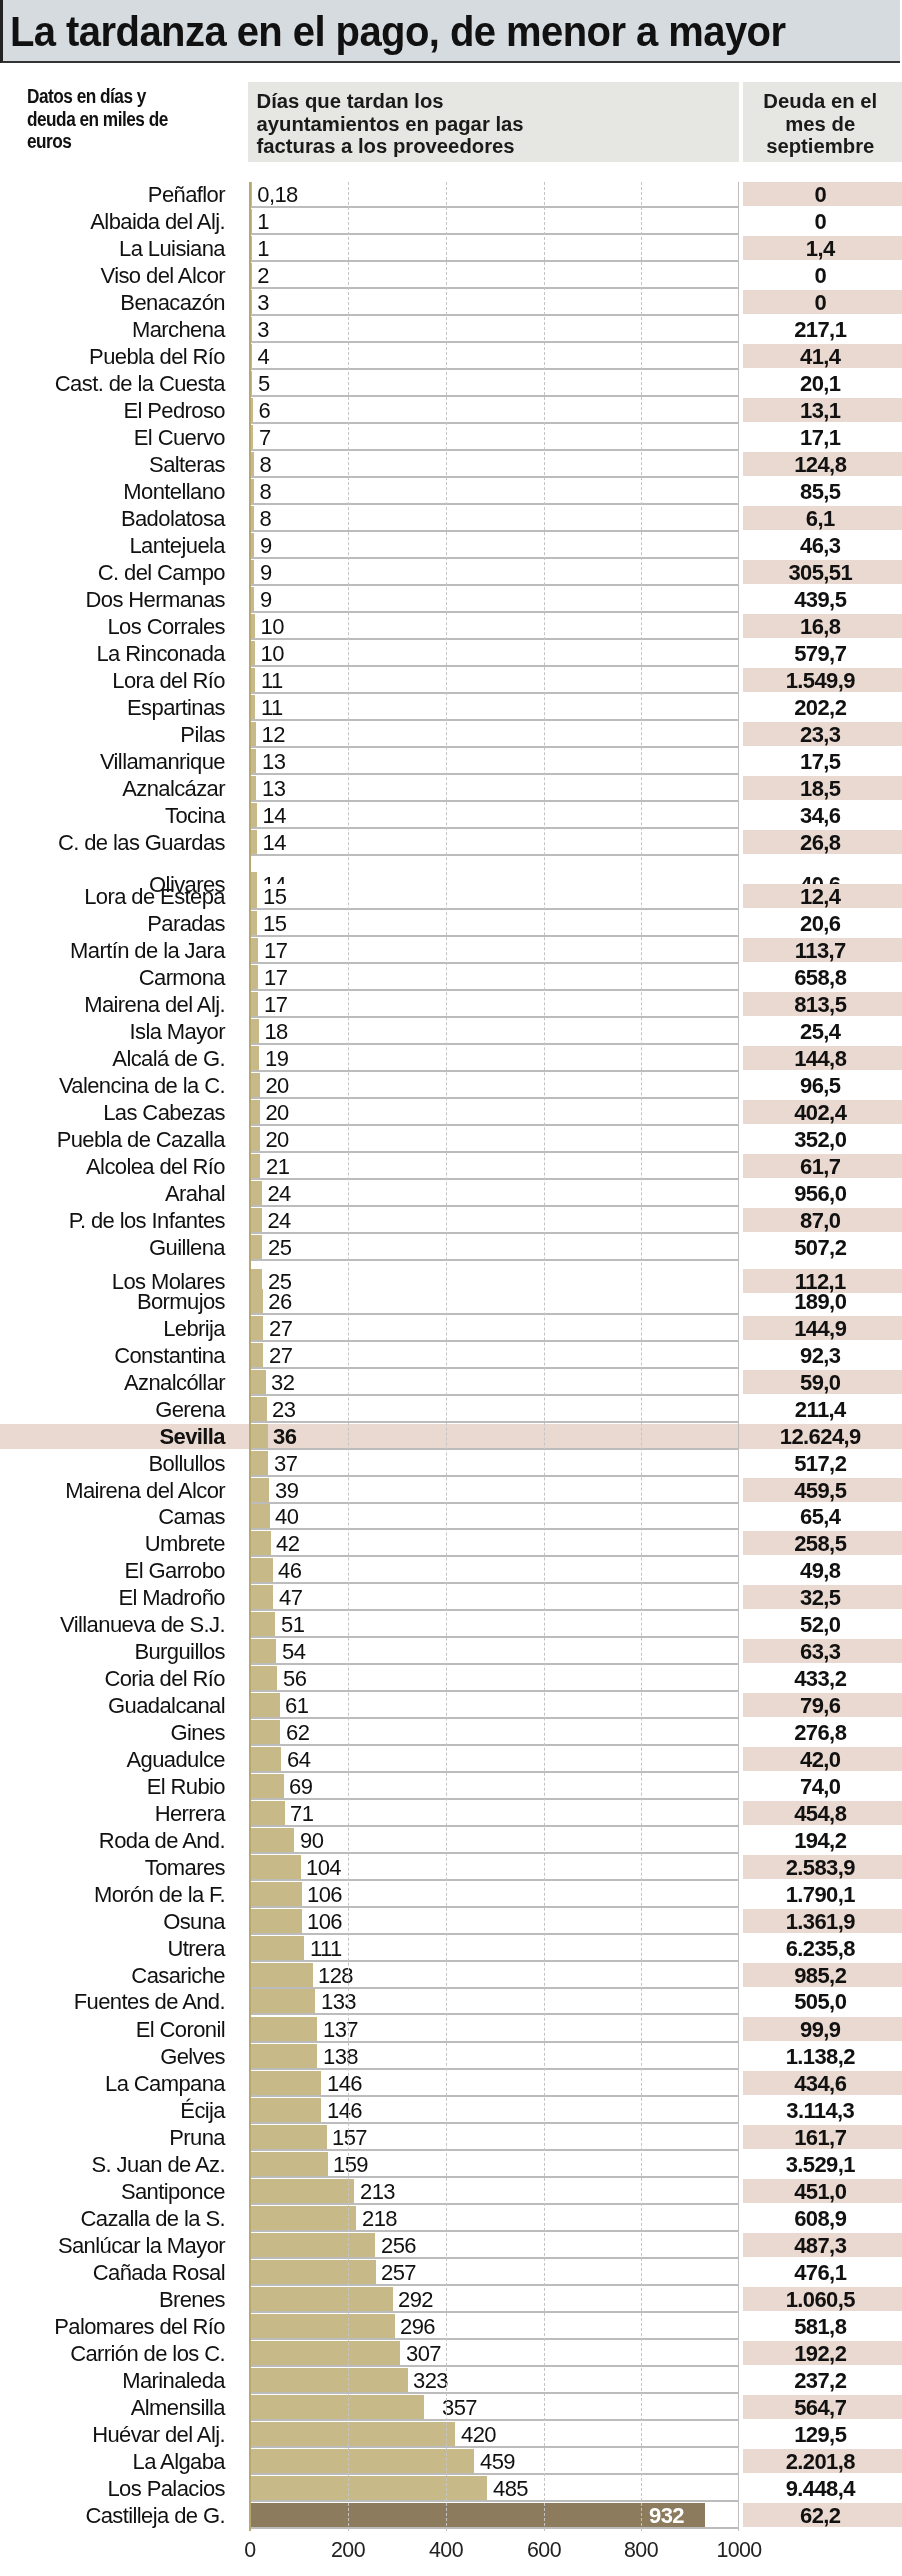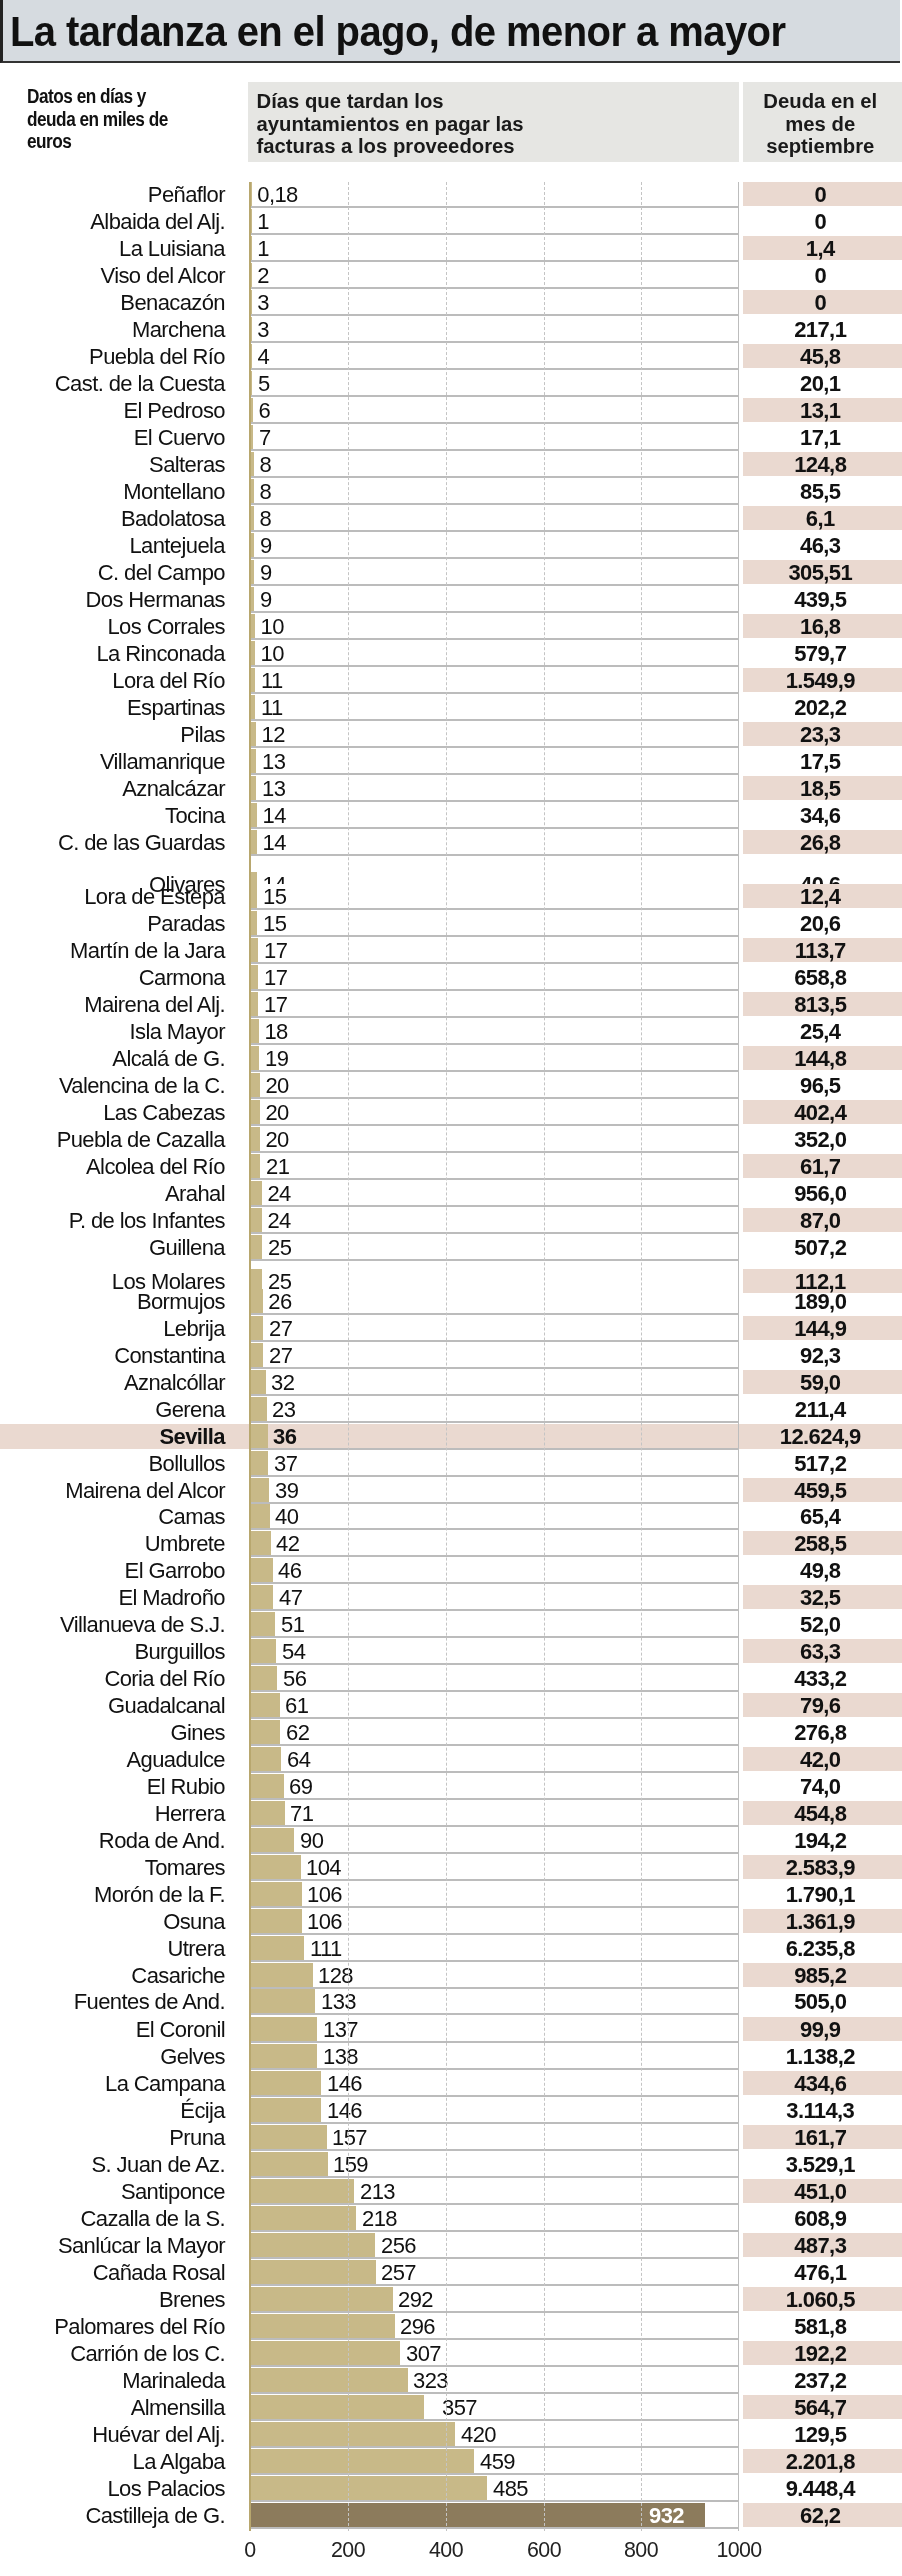--- a/index.html
+++ b/index.html
@@ -114,21 +114,21 @@
         <div class="debt">217,1</div>
       </div>
     </div>
     <div class="row" style="top: 162px;">
       <div class="name">Puebla del Río</div>
       <div class="track">
         <div class="bar" style="width: 2px;"></div>
         <div class="days" style="left: 7.6px;">4</div>
       </div>
       <div class="debt-cell shade">
-        <div class="debt">45,8</div>
+        <div class="debt">41,4</div>
       </div>
     </div>
     <div class="row" style="top: 189px;">
       <div class="name">Cast. de la Cuesta</div>
       <div class="track">
         <div class="bar" style="width: 2.4px;"></div>
         <div class="days" style="left: 8px;">5</div>
       </div>
       <div class="debt-cell">
         <div class="debt">20,1</div>

